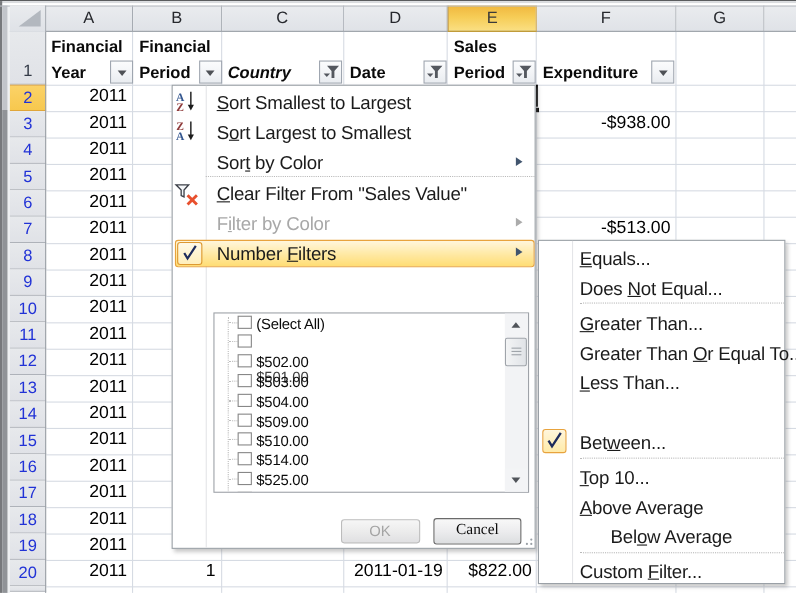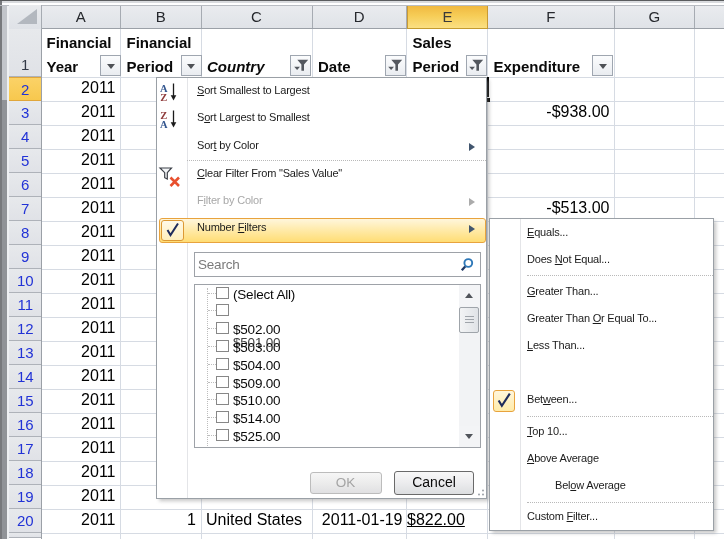--- a/index.html
+++ b/index.html
@@ -11,21 +11,21 @@
    text-align:center;line-height:23px;}
  .rowhdr{position:absolute;left:9px;width:32.5px;background:linear-gradient(180deg,#e7e9ec,#e0e2e7);
    border-bottom:1px solid #aeb2b9;box-sizing:border-box;color:#2132d6;font-size:15px;
    text-align:center;}
  .cell{position:absolute;font-size:16px;color:#000;white-space:nowrap;}
  .hdrtxt{position:absolute;font-size:15px;font-weight:bold;color:#0a0a0a;white-space:nowrap;}
  .fbtn{position:absolute;width:21px;height:21px;box-sizing:border-box;border:1px solid #9fa6b0;
    background:linear-gradient(180deg,#fbfcfd,#f1f3f6 60%,#e9ecf0);}
  .menu{position:absolute;background:#fff;border:1px solid #9aa0a6;box-sizing:border-box;
    box-shadow:2.5px 2.5px 3.5px rgba(125,125,125,0.42);}
- .mitem{position:absolute;font-size:11px;letter-spacing:-0.2px;color:#1b1b1b;white-space:nowrap;}
+ .mitem{position:absolute;font-size:17px;letter-spacing:-0.2px;color:#1b1b1b;white-space:nowrap;}
  .marrow{position:absolute;width:0;height:0;border-style:solid;border-width:4.5px 0 4.5px 6px;
    border-color:transparent transparent transparent #41556e;}
  .dotsep{position:absolute;height:0;border-top:1px dotted #b9b9b9;}
  .chkbox{position:absolute;width:13px;height:12px;box-sizing:border-box;border:1px solid #878787;background:#fff;}
  u{text-decoration:underline;}
 </style></head><body>
 <div id="app">
 <div class="abs" style="left:0;top:0;width:724px;height:1px;background:#5a5c5e;"></div>
 <div class="abs" style="left:0;top:1px;width:724px;height:2px;background:#d9dbde;"></div>
 <div class="abs" style="left:0;top:3px;width:724px;height:2px;background:#ffffff;"></div>
@@ -141,23 +141,22 @@
 <div class="cell" style="left:41.5px;width:74px;top:319.0px;text-align:right;">2011</div>
 <div class="cell" style="left:41.5px;width:74px;top:343.0px;text-align:right;">2011</div>
 <div class="cell" style="left:41.5px;width:74px;top:367.0px;text-align:right;">2011</div>
 <div class="cell" style="left:41.5px;width:74px;top:391.0px;text-align:right;">2011</div>
 <div class="cell" style="left:41.5px;width:74px;top:415.0px;text-align:right;">2011</div>
 <div class="cell" style="left:41.5px;width:74px;top:439.0px;text-align:right;">2011</div>
 <div class="cell" style="left:41.5px;width:74px;top:463.0px;text-align:right;">2011</div>
 <div class="cell" style="left:41.5px;width:74px;top:487.0px;text-align:right;">2011</div>
 <div class="cell" style="left:41.5px;width:74px;top:511.0px;text-align:right;">2011</div>
 <div class="cell" style="left:121px;width:75px;top:511.0px;text-align:right;">1</div>
-<div class="cell" style="left:206px;top:511.0px;">United States</div>
 <div class="cell" style="left:312.5px;width:90px;top:511.0px;text-align:right;">2011-01-19</div>
-<div class="cell" style="left:407px;width:76.5px;top:511.0px;text-decoration:underline;">$822.00</div>
+<div class="cell" style="left:407px;width:76.5px;top:511.0px;text-align:right;">$822.00</div>
 <div class="cell" style="left:488px;width:121.5px;top:103.0px;text-align:right;">-$938.00</div>
 <div class="cell" style="left:488px;width:121.5px;top:199.0px;text-align:right;">-$513.00</div>
 <div class="abs" style="left:486.5px;top:76.5px;width:2.5px;height:20.5px;background:#000;"></div>
 <div class="abs" style="left:486px;top:97.5px;width:4px;height:4.5px;background:#000;"></div>
 <div class="menu" style="left:156px;top:77px;width:331px;height:421.5px;">
 <div class="abs" style="left:29.5px;top:0;width:1px;height:419.5px;background:#e4e5e8;"></div>
 <svg class="abs" style="left:1px;top:4px;" width="22" height="23" viewBox="0 0 22 23">
 <text x="2" y="9.5" font-size="10.5" font-weight="bold" fill="#33568f" font-family="Liberation Serif">A</text>
 <text x="2.2" y="18.5" font-size="10.5" font-weight="bold" fill="#8f3b3b" font-family="Liberation Serif">Z</text>
 <line x1="15.5" y1="1.5" x2="15.5" y2="15" stroke="#1b1b1b" stroke-width="1.3"></line>
@@ -181,27 +180,20 @@
 <div class="mitem" style="left:40px;top:116.0px;color:#a8a8a8;">F<u>i</u>lter by Color</div>
 <div class="abs" style="left:1.5px;top:139.5px;width:327.5px;height:25px;border:1px solid #e8a33d;border-radius:3px;box-sizing:border-box;background:linear-gradient(180deg,#fff6dc,#ffeaa9 48%,#ffdd74);"></div>
 <div class="abs" style="left:3.5px;top:142px;width:23px;height:20.5px;border:1px solid #dd9933;border-radius:3px;box-sizing:border-box;background:linear-gradient(180deg,#fff9e8,#ffefbb);"></div>
 <svg class="abs" style="left:8px;top:144px;" width="16" height="16" viewBox="0 0 16 16">
 <path d="M2.5 8 L5.5 13 L13 1.5" stroke="#1f2c5c" stroke-width="2" fill="none"></path>
       </svg>
 <div class="mitem" style="left:40px;top:143.0px;">Number <u>F</u>ilters</div>
 <div class="marrow" style="left:312px;top:64.5px;"></div>
 <div class="marrow" style="left:312px;top:120px;border-left-color:#ababab;"></div>
 <div class="marrow" style="left:312px;top:147px;"></div>
-<div class="abs" style="left:37px;top:173.5px;width:286.5px;height:25px;border:1px solid #9ea2a8;box-sizing:border-box;background:#fff;">
-<div class="abs" style="left:3px;top:4px;font-size:13.5px;letter-spacing:-0.2px;color:#7a7a7a;">Search</div>
-<svg class="abs" style="right:5px;top:4.5px;" width="16" height="16" viewBox="0 0 16 16">
-<circle cx="9.3" cy="6" r="3.9" fill="none" stroke="#2e78b8" stroke-width="1.9"></circle>
-<line x1="6.2" y1="9.5" x2="2.8" y2="13.2" stroke="#1f3864" stroke-width="2.3"></line>
-        </svg>
-      </div>
 <div class="abs" style="left:37px;top:205.5px;width:286.5px;height:164.5px;border:1px solid #9ea2a8;box-sizing:border-box;background:#fff;overflow:hidden;">
 <div class="abs" style="left:12px;top:3px;width:1px;height:162px;border-left:1px dotted #bdbdbd;"></div>
 <div class="abs" style="left:13px;top:8.0px;width:8px;height:1px;border-top:1px dotted #bdbdbd;"></div>
 <div class="chkbox" style="left:21px;top:2.0px;"></div>
 <div class="abs" style="left:38px;top:2.0px;font-size:13.5px;letter-spacing:-0.2px;color:#0a0a0a;white-space:nowrap;">(Select All)</div>
 <div class="abs" style="left:13px;top:25.8px;width:8px;height:1px;border-top:1px dotted #bdbdbd;"></div>
 <div class="chkbox" style="left:21px;top:19.8px;"></div>
 <div class="abs" style="left:38px;top:19.8px;font-size:13.5px;letter-spacing:-0.2px;color:#404040;white-space:nowrap;margin-top:31px;">$501.00</div>
 <div class="abs" style="left:13px;top:43.6px;width:8px;height:1px;border-top:1px dotted #bdbdbd;"></div>
 <div class="chkbox" style="left:21px;top:37.6px;"></div>
@@ -233,21 +225,21 @@
 <div class="abs" style="left:0;bottom:0;width:21px;height:21px;background:#f3f4f6;"></div>
 <div class="abs" style="left:6px;bottom:8px;width:0;height:0;border:4.5px solid transparent;border-top:5.5px solid #50545a;border-bottom:0;"></div>
 <div class="abs" style="left:0.5px;top:22px;width:20px;height:26px;border:1px solid #9fa4aa;box-sizing:border-box;border-radius:2px;background:linear-gradient(90deg,#f3f4f5,#e0e3e7);">
 <div style="position:absolute;left:4.5px;top:8px;width:9px;height:1px;background:#9fa4aa;"></div>
 <div style="position:absolute;left:4.5px;top:11px;width:9px;height:1px;background:#9fa4aa;"></div>
 <div style="position:absolute;left:4.5px;top:14px;width:9px;height:1px;background:#9fa4aa;"></div>
           </div>
         </div>
 </div>
 <div class="abs" style="left:152.5px;top:394px;width:72px;height:22px;border:1px solid #bcbcbc;border-radius:3px;box-sizing:border-box;background:linear-gradient(180deg,#f6f6f6,#ececec 50%,#e0e0e2);color:#a4a4a4;font-size:13.5px;text-align:center;line-height:20px;">OK</div>
-<div class="abs" style="left:237px;top:393px;width:80px;height:23.5px;border:1.5px solid #6a6a6a;border-radius:3px;box-sizing:border-box;background:linear-gradient(180deg,#f8f8f8,#ececee 50%,#dcdee0);color:#0a0a0a;font-size:14px;text-align:center;line-height:20px;">Cancel</div>
+<div class="abs" style="left:237px;top:393px;width:80px;height:23.5px;border:1.5px solid #6a6a6a;border-radius:3px;box-sizing:border-box;background:linear-gradient(180deg,#f8f8f8,#ececee 50%,#dcdee0);color:#0a0a0a;font-size:14px;text-align:center;line-height:20px;font-family:Liberation Serif, serif;">Cancel</div>
 <svg class="abs" style="right:1px;bottom:1px;" width="9" height="9">
 <circle cx="7" cy="2.5" r="1" fill="#9aa0a6"></circle>
         <circle cx="7" cy="6.5" r="1" fill="#9aa0a6"></circle>
         <circle cx="3" cy="6.5" r="1" fill="#9aa0a6"></circle>
       </svg>
 </div>
 <div class="menu" style="left:489px;top:218px;width:224.5px;height:312.5px;">
 <div class="abs" style="left:29.5px;top:0;width:1px;height:310.5px;background:#e4e5e8;"></div>
 <div class="mitem" style="left:37px;top:7.0px;"><u>E</u>quals...</div>
 <div class="mitem" style="left:37px;top:34.0px;">Does <u>N</u>ot Equal...</div>

